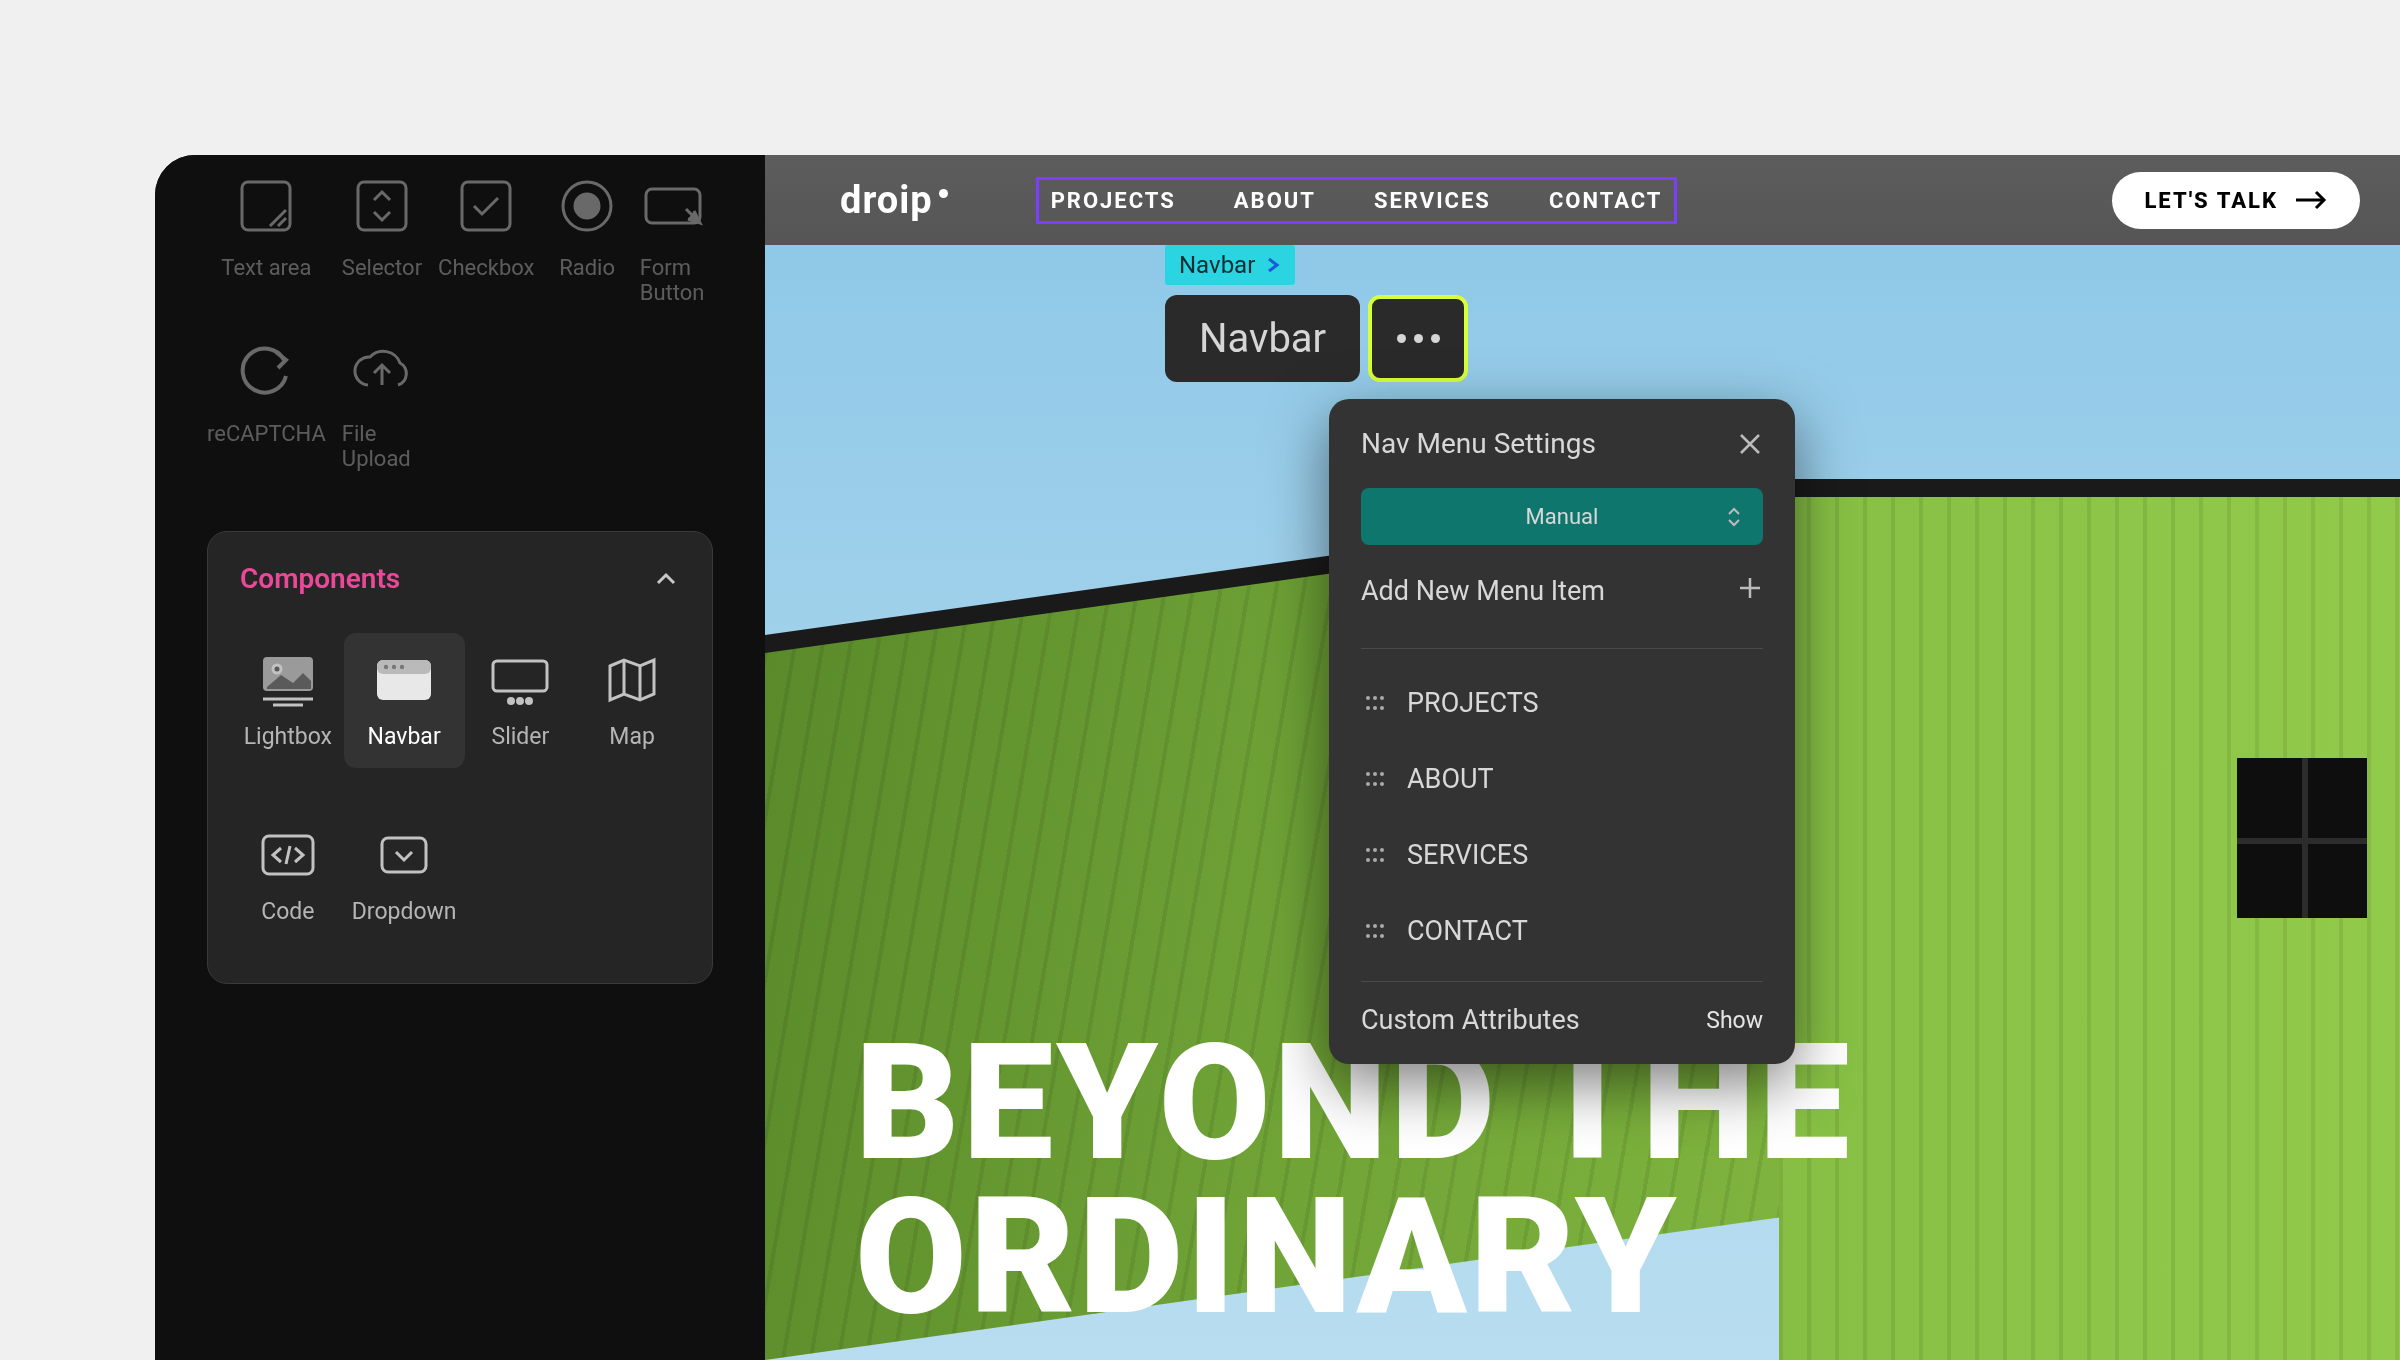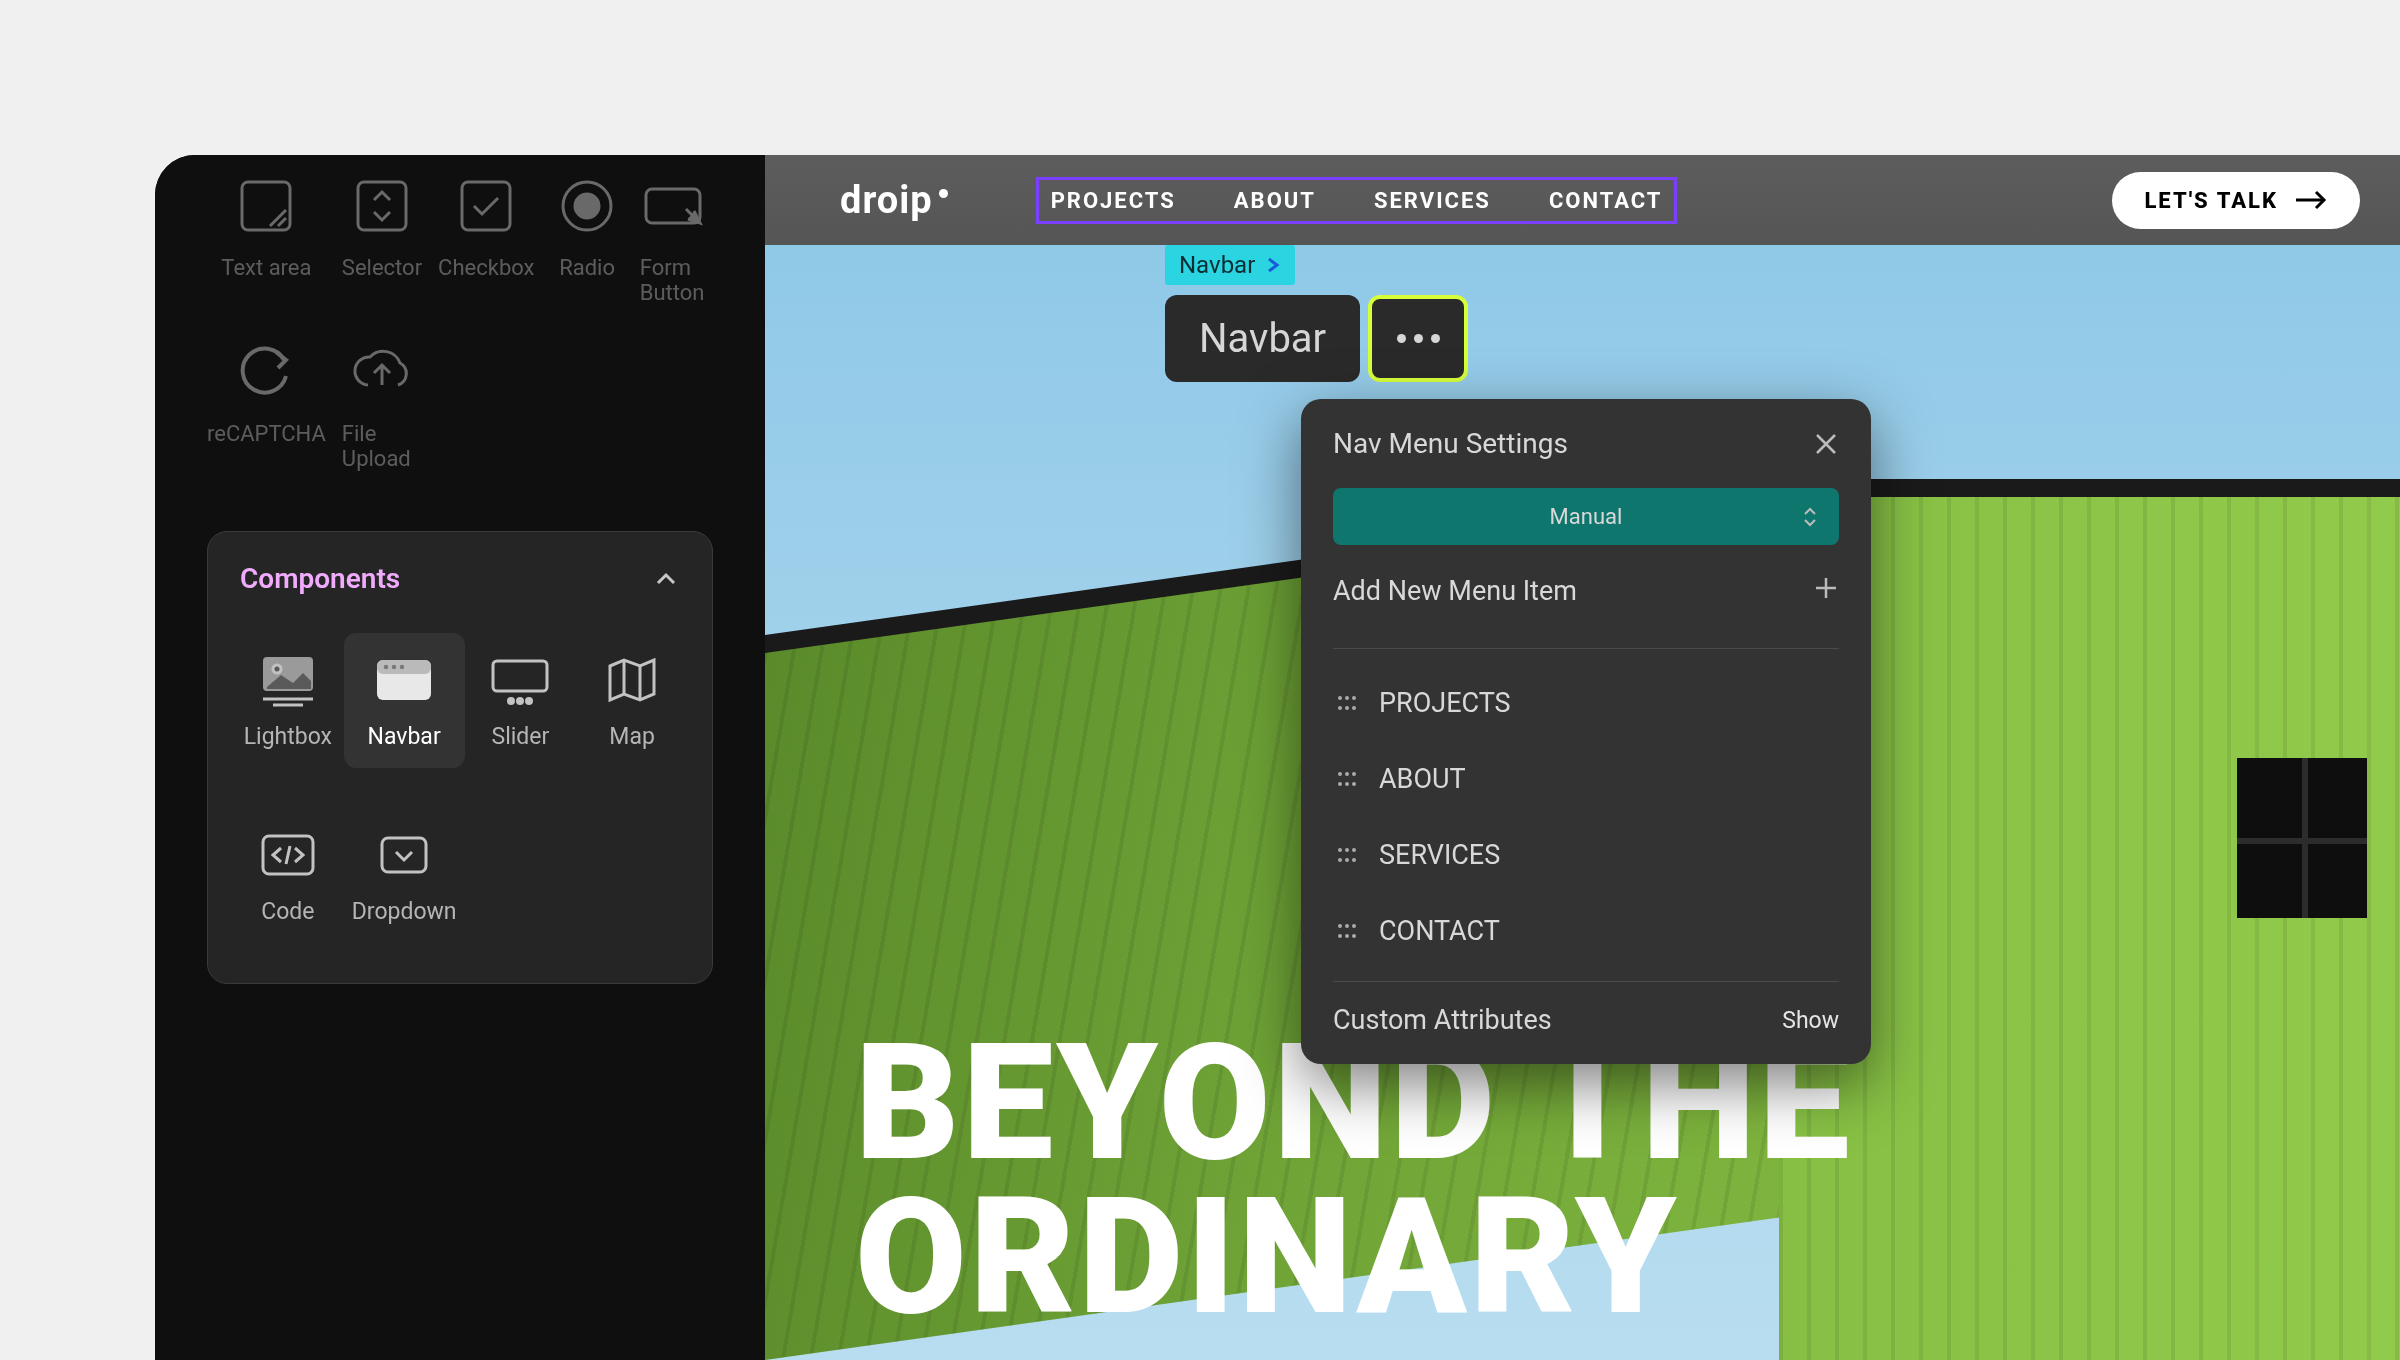--- a/index.html
+++ b/index.html
@@ -64,21 +64,21 @@
   border: 1px solid #3a3a3a;
   border-radius: 20px;
   padding: 30px 24px 40px;
   position: relative;
   z-index: 10;
 }
 .components-header {
   display: flex;
   justify-content: space-between;
   align-items: center;
-  color: #f0abfc;
+  color: #ec4899;
   font-size: 28px;
   font-weight: 600;
   margin-bottom: 38px;
   padding: 0 8px;
 }
 .components-grid {
   display: grid;
   grid-template-columns: repeat(4, 1fr);
   gap: 40px 0;
 }
@@ -230,23 +230,23 @@
   border-radius: 12px;
   display: flex;
   align-items: center;
   justify-content: center;
   gap: 8px;
   cursor: pointer;
 }
 .chip-more span { width: 9px; height: 9px; border-radius: 50%; background: #d6d6d6; }
 .settings-panel {
   position: absolute;
-  left: 536px;
+  left: 564px;
   top: 244px;
-  width: 570px;
+  width: 466px;
   background: #333333;
   border-radius: 20px;
   padding: 28px 32px;
   box-shadow: 0 20px 60px rgba(0,0,0,0.5);
   color: #d8d8d8;
 }
 .panel-header {
   display: flex;
   justify-content: space-between;
   align-items: center;

